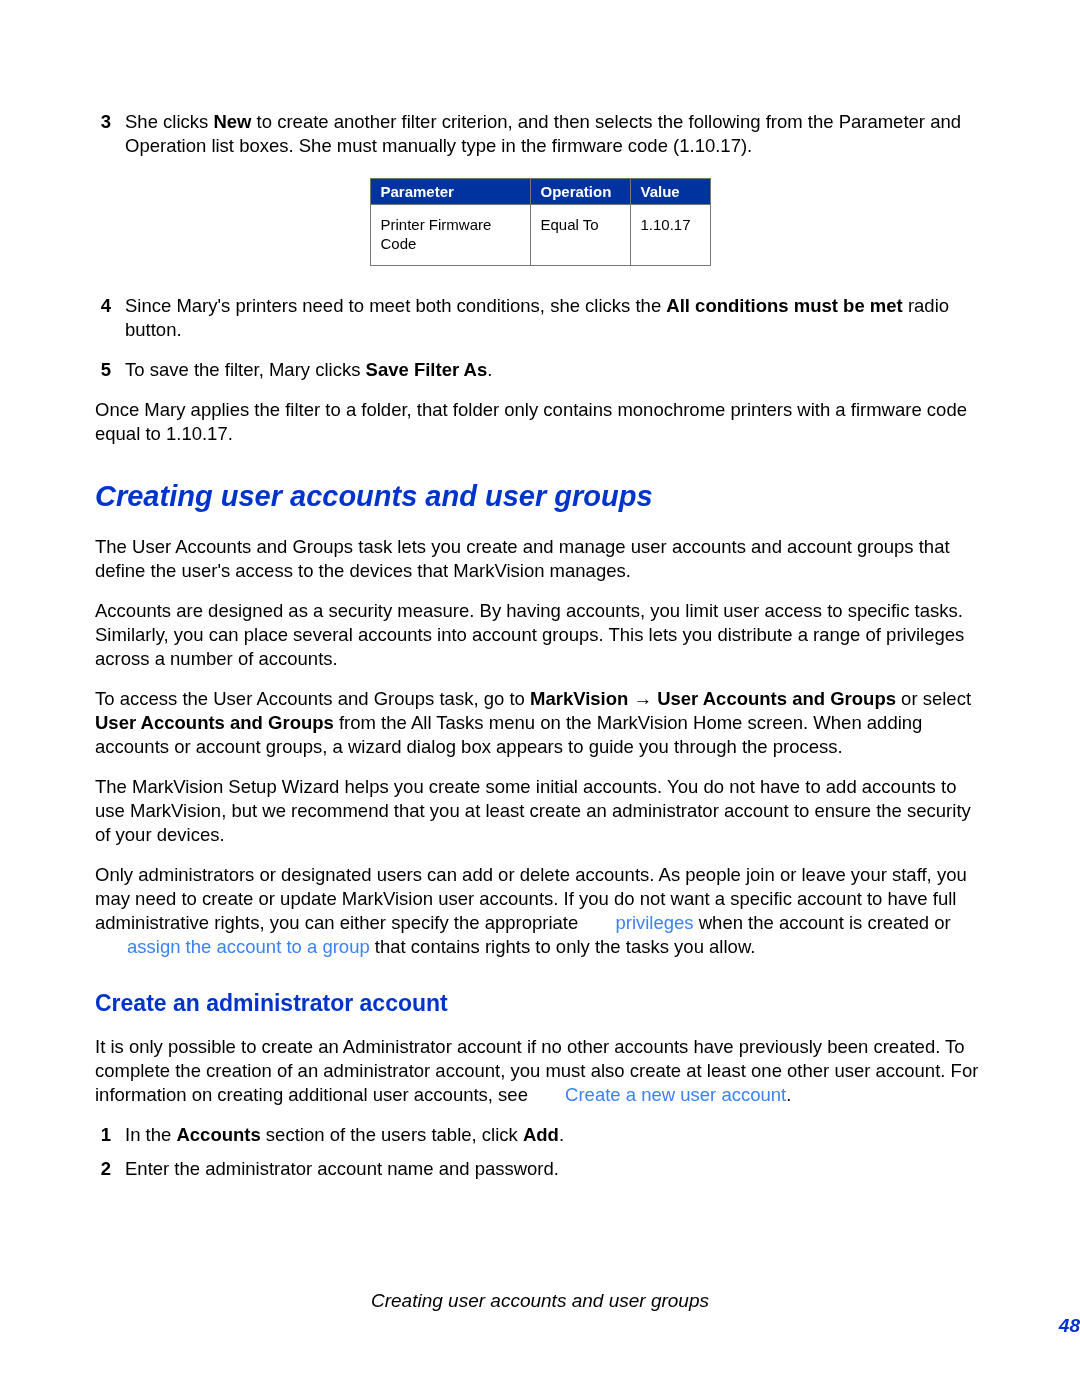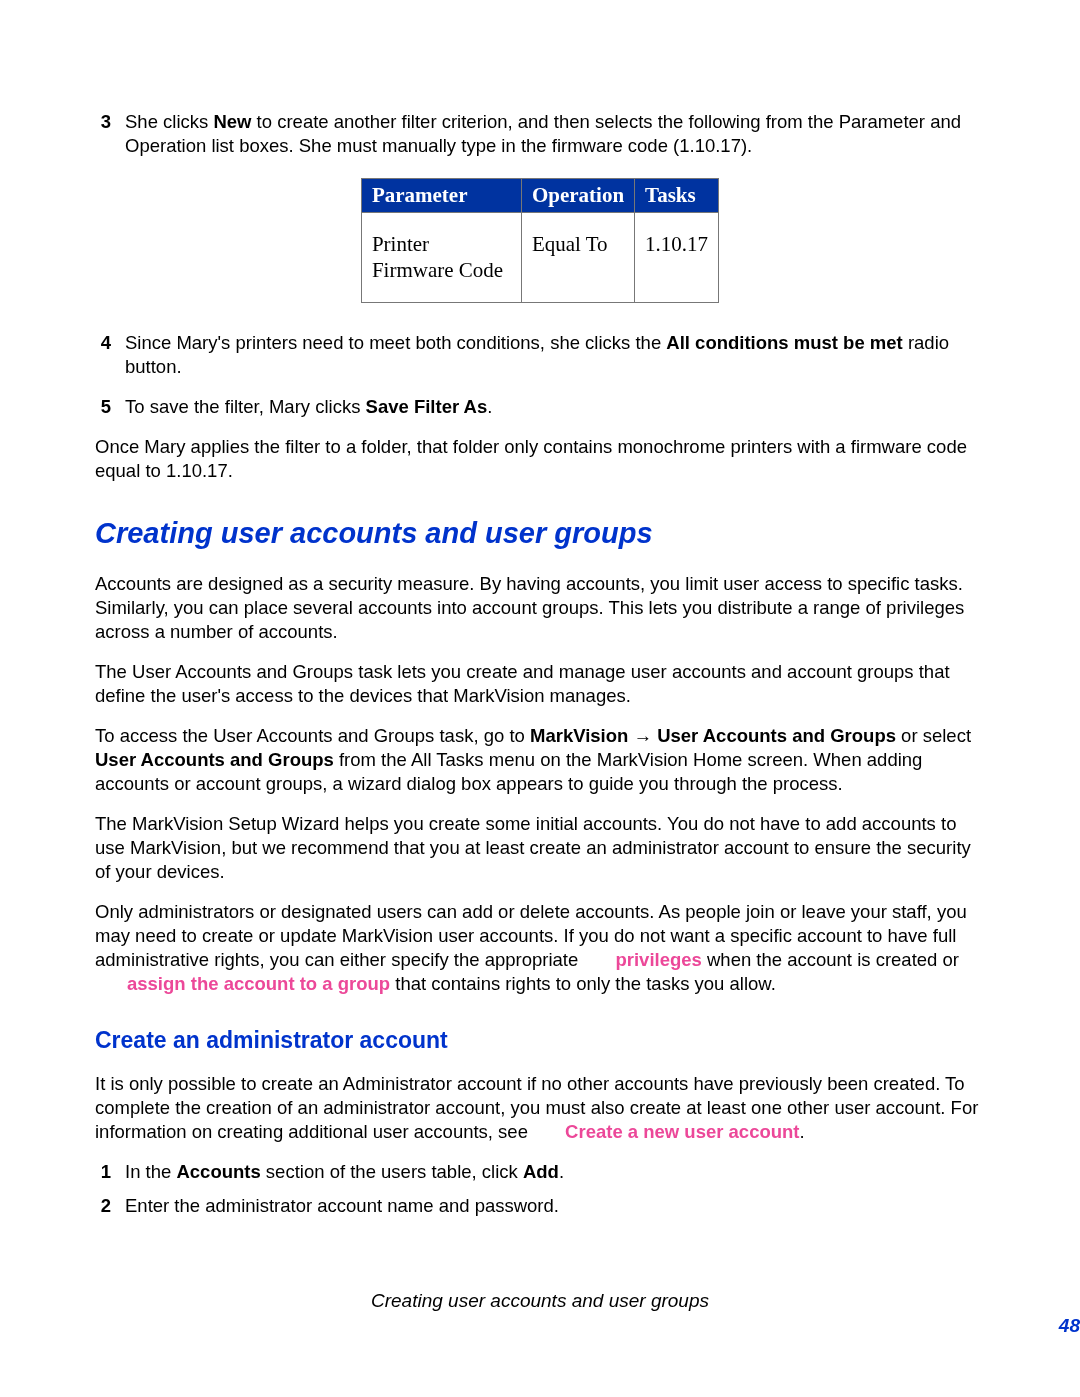--- a/index.html
+++ b/index.html
@@ -31,39 +31,38 @@
     font-size: 18.5px;
     line-height: 1.3;
     flex: 1;
   }
   .para {
     font-size: 18.5px;
     line-height: 1.3;
     margin-bottom: 16px;
   }
   .bold { font-weight: bold; }
-  .link { color: #ec4899; font-weight: bold; padding-left: 32px; }
+  .link { color: #3b82f6; font-weight: normal; padding-left: 32px; }
   .arrow { font-family: Arial, sans-serif; }
 
   table.param-table {
     border-collapse: collapse;
     margin: 20px auto 28px auto;
-    font-size: 21px;
-    font-family: Liberation Serif, serif;
+    font-size: 15px;
   }
   table.param-table th {
     background: #0033a0;
     color: #fff;
     text-align: left;
     font-weight: bold;
     padding: 4px 10px;
     border: 1px solid #777;
   }
   table.param-table td {
-    padding: 18px 10px;
+    padding: 11px 10px;
     border: 1px solid #777;
     vertical-align: top;
     line-height: 1.25;
   }
 
   h2.section {
     font-size: 29px;
     font-weight: bold;
     font-style: italic;
     color: #0033cc;
@@ -107,21 +106,21 @@
     <div class="num-body">
       <span>She clicks </span><span class="bold">New</span><span> to create another filter criterion, and then selects the following from the Parameter and Operation list boxes. She must manually type in the firmware code (1.10.17).</span>
     </div>
   </div>
 
   <table class="param-table">
     <tbody>
         <tr>
       <th>Parameter</th>
       <th>Operation</th>
-      <th>Tasks</th>
+      <th>Value</th>
     </tr>
     <tr>
       <td style="width:160px">Printer Firmware Code</td>
       <td style="width:100px">Equal To</td>
       <td style="width:80px">1.10.17</td>
     </tr>
   </tbody>
     </table>
 
   <div class="num-item">
@@ -135,22 +134,22 @@
     <div class="num">5</div>
     <div class="num-body">
       <span>To save the filter, Mary clicks </span><span class="bold">Save Filter As</span><span>.</span>
     </div>
   </div>
 
   <p class="para">Once Mary applies the filter to a folder, that folder only contains monochrome printers with a firmware code equal to 1.10.17.</p>
 
   <h2 class="section">Creating user accounts and user groups</h2>
 
+  <p class="para">The User Accounts and Groups task lets you create and manage user accounts and account groups that define the user's access to the devices that MarkVision manages.</p>
   <p class="para">Accounts are designed as a security measure. By having accounts, you limit user access to specific tasks. Similarly, you can place several accounts into account groups. This lets you distribute a range of privileges across a number of accounts.</p>
-  <p class="para">The User Accounts and Groups task lets you create and manage user accounts and account groups that define the user's access to the devices that MarkVision manages.</p>
 
   <p class="para">
     <span>To access the User Accounts and Groups task, go to </span><span class="bold">MarkVision</span><span class="bold arrow"> → </span><span class="bold">User Accounts and Groups</span><span> or select </span><span class="bold">User Accounts and Groups</span><span> from the All Tasks menu on the MarkVision Home screen. When adding accounts or account groups, a wizard dialog box appears to guide you through the process.</span>
   </p>
 
   <p class="para">The MarkVision Setup Wizard helps you create some initial accounts. You do not have to add accounts to use MarkVision, but we recommend that you at least create an administrator account to ensure the security of your devices.</p>
 
   <p class="para">
     <span>Only administrators or designated users can add or delete accounts. As people join or leave your staff, you may need to create or update MarkVision user accounts. If you do not want a specific account to have full administrative rights, you can either specify the appropriate </span><span class="link">privileges</span><span> when the account is created or </span><span class="link">assign the account to a group</span><span> that contains rights to only the tasks you allow.</span>
   </p>

